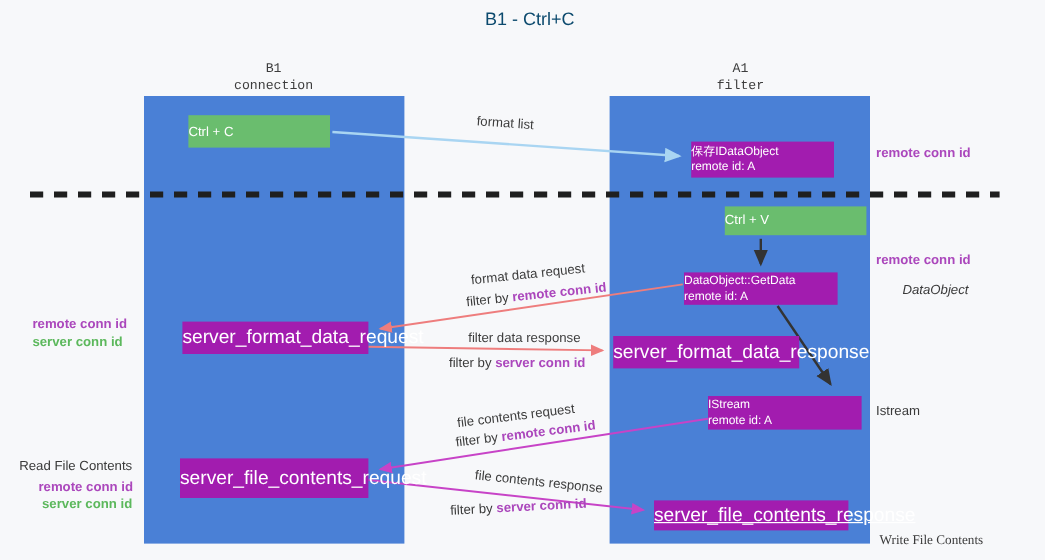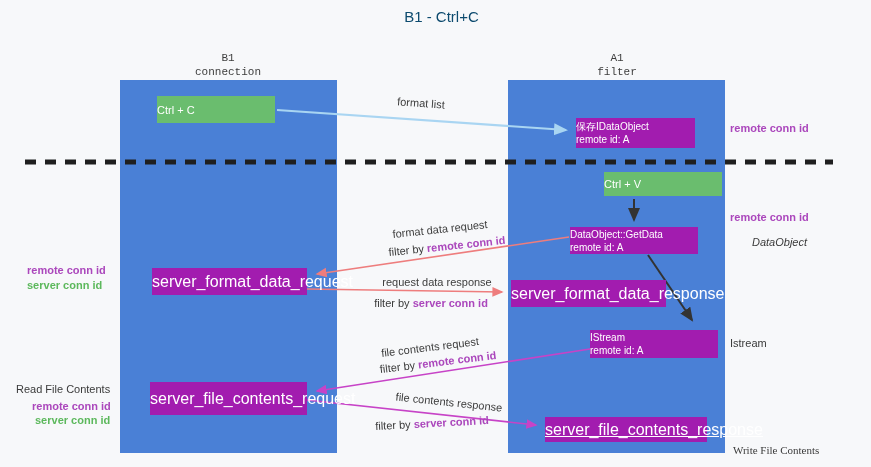--- a/index.html
+++ b/index.html
@@ -97,21 +97,21 @@
 
   <div class="node node-orange one-line" style="left:545px;top:417px;width:162px;height:25px;text-decoration:underline;">server_file_contents_response</div>
 
   <div class="edge-label" style="left:421px;top:103px;transform:translate(-50%,-50%) rotate(4deg);">format list</div>
 
   <div class="edge-label" style="left:440px;top:229px;transform:translate(-50%,-50%) rotate(-6deg);">format data request</div>
   <div class="edge-label" style="left:447px;top:246px;transform:translate(-50%,-50%) rotate(-6deg);">
     <span class="dark">filter by </span><span class="purple">remote conn id</span>
   </div>
 
-  <div class="edge-label" style="left:437px;top:282px;transform:translate(-50%,-50%);">request data response</div>
+  <div class="edge-label" style="left:437px;top:282px;transform:translate(-50%,-50%);">filter data response</div>
   <div class="edge-label" style="left:431px;top:303px;transform:translate(-50%,-50%);">
     <span class="dark">filter by </span><span class="purple">server conn id</span>
   </div>
 
   <div class="edge-label" style="left:430px;top:347px;transform:translate(-50%,-50%) rotate(-7deg);">file contents request</div>
   <div class="edge-label" style="left:438px;top:362px;transform:translate(-50%,-50%) rotate(-7deg);">
     <span class="dark">filter by </span><span class="purple">remote conn id</span>
   </div>
 
   <div class="edge-label" style="left:449px;top:402px;transform:translate(-50%,-50%) rotate(6deg);">file contents response</div>

